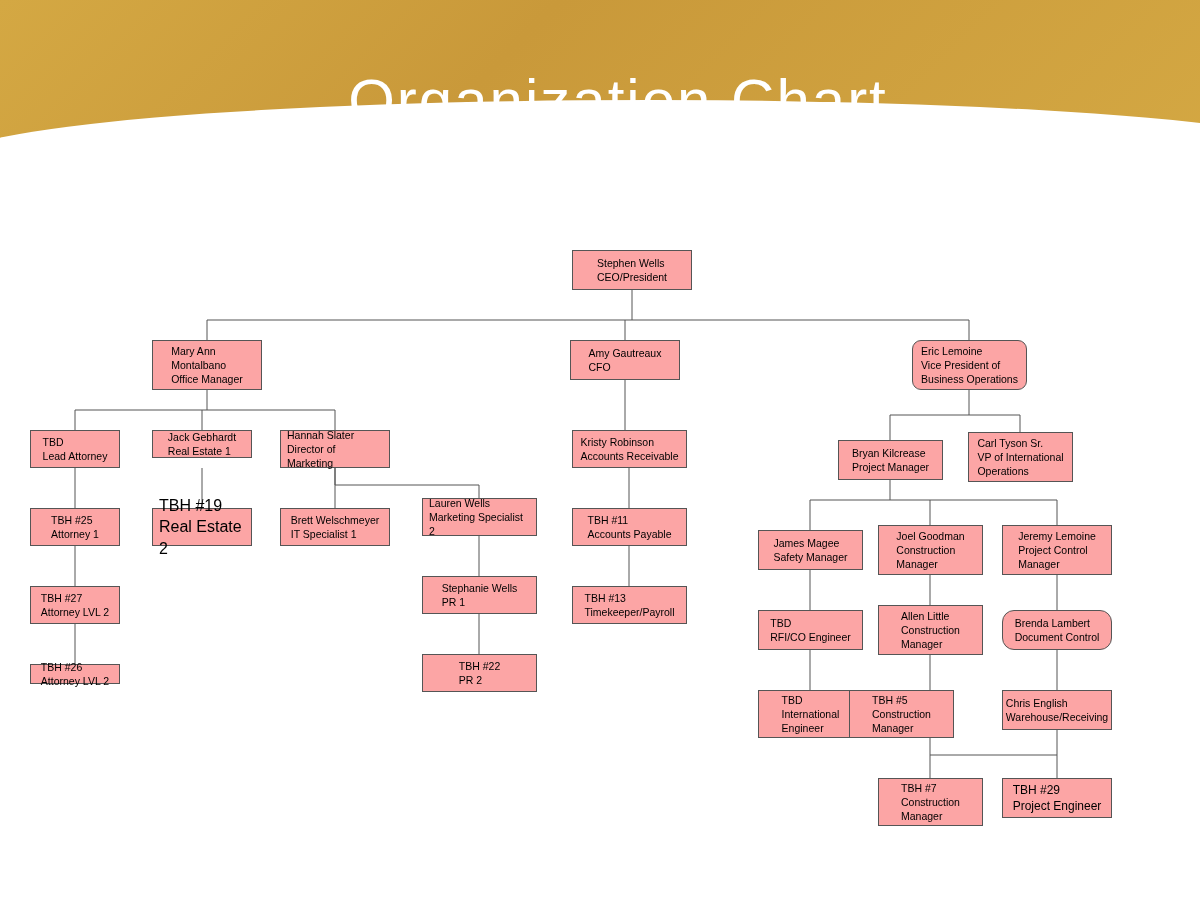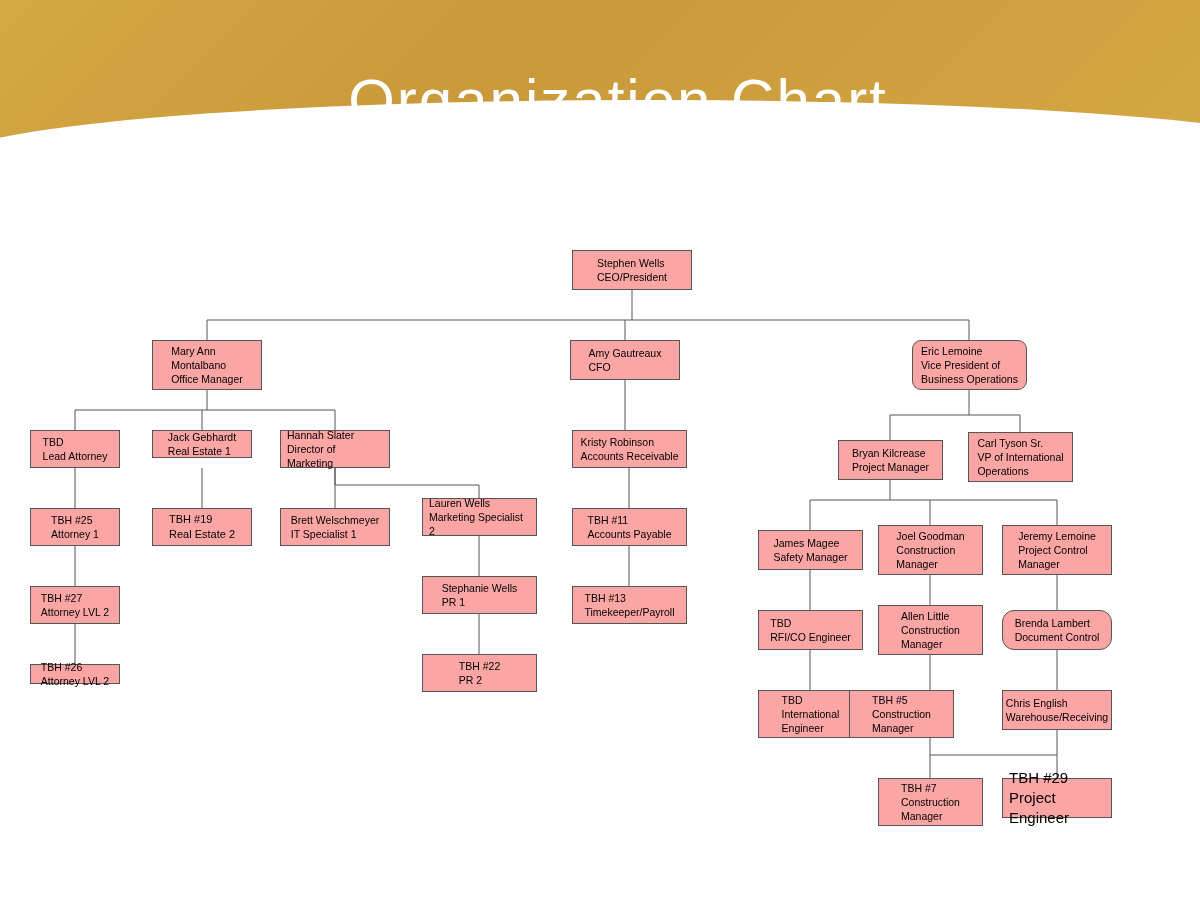--- a/index.html
+++ b/index.html
@@ -159,36 +159,36 @@
   <div id="boxes-container">
       <div class="box" style="left: 572px; top: 50px; width: 120px; height: 40px; font-size: 10.5px; line-height: 1.35;">Stephen Wells<br>CEO/President</div>
       <div class="box" style="left: 152px; top: 140px; width: 110px; height: 50px; font-size: 10.5px; line-height: 1.35;">Mary Ann<br>Montalbano<br>Office Manager</div>
       <div class="box" style="left: 570px; top: 140px; width: 110px; height: 40px; font-size: 10.5px; line-height: 1.35;">Amy Gautreaux<br>CFO</div>
       <div class="box" style="left: 912px; top: 140px; width: 115px; height: 50px; font-size: 10.5px; line-height: 1.35; border-radius: 9px;">Eric Lemoine<br>Vice President of<br>Business Operations</div>
       <div class="box" style="left: 30px; top: 230px; width: 90px; height: 38px; font-size: 10.5px; line-height: 1.35;">TBD<br>Lead Attorney</div>
       <div class="box" style="left: 152px; top: 230px; width: 100px; height: 28px; font-size: 10.5px; line-height: 1.35;">Jack Gebhardt<br>Real Estate 1</div>
       <div class="box" style="left: 280px; top: 230px; width: 110px; height: 38px; font-size: 10.5px; line-height: 1.35;">Hannah Slater<br>Director of Marketing</div>
       <div class="box" style="left: 572px; top: 230px; width: 115px; height: 38px; font-size: 10.5px; line-height: 1.35;">Kristy Robinson<br>Accounts Receivable</div>
       <div class="box" style="left: 30px; top: 308px; width: 90px; height: 38px; font-size: 10.5px; line-height: 1.35;">TBH #25<br>Attorney 1</div>
-      <div class="box" style="left: 152px; top: 308px; width: 100px; height: 38px; font-size: 11px; line-height: 1.35;">TBH #19<br>Real Estate 2</div>
+      <div class="box" style="left: 152px; top: 308px; width: 100px; height: 38px; font-size: 16px; line-height: 1.35;">TBH #19<br>Real Estate 2</div>
       <div class="box" style="left: 280px; top: 308px; width: 110px; height: 38px; font-size: 10.5px; line-height: 1.35;">Brett Welschmeyer<br>IT Specialist 1</div>
       <div class="box" style="left: 422px; top: 298px; width: 115px; height: 38px; font-size: 10.5px; line-height: 1.35;">Lauren Wells<br>Marketing Specialist 2</div>
       <div class="box" style="left: 572px; top: 308px; width: 115px; height: 38px; font-size: 10.5px; line-height: 1.35;">TBH #11<br>Accounts Payable</div>
       <div class="box" style="left: 30px; top: 386px; width: 90px; height: 38px; font-size: 10.5px; line-height: 1.35;">TBH #27<br>Attorney LVL 2</div>
       <div class="box" style="left: 422px; top: 376px; width: 115px; height: 38px; font-size: 10.5px; line-height: 1.35;">Stephanie Wells<br>PR 1</div>
       <div class="box" style="left: 572px; top: 386px; width: 115px; height: 38px; font-size: 10.5px; line-height: 1.35;">TBH #13<br>Timekeeper/Payroll</div>
       <div class="box" style="left: 30px; top: 464px; width: 90px; height: 20px; font-size: 10.5px; line-height: 1.35;">TBH #26<br>Attorney LVL 2</div>
       <div class="box" style="left: 422px; top: 454px; width: 115px; height: 38px; font-size: 10.5px; line-height: 1.35;">TBH #22<br>PR 2</div>
       <div class="box" style="left: 838px; top: 240px; width: 105px; height: 40px; font-size: 10.5px; line-height: 1.35;">Bryan Kilcrease<br>Project Manager</div>
       <div class="box" style="left: 968px; top: 232px; width: 105px; height: 50px; font-size: 10.5px; line-height: 1.35;">Carl Tyson Sr.<br>VP of International<br>Operations</div>
       <div class="box" style="left: 758px; top: 330px; width: 105px; height: 40px; font-size: 10.5px; line-height: 1.35;">James Magee<br>Safety Manager</div>
       <div class="box" style="left: 878px; top: 325px; width: 105px; height: 50px; font-size: 10.5px; line-height: 1.35;">Joel Goodman<br>Construction<br>Manager</div>
       <div class="box" style="left: 1002px; top: 325px; width: 110px; height: 50px; font-size: 10.5px; line-height: 1.35;">Jeremy Lemoine<br>Project Control<br>Manager</div>
       <div class="box" style="left: 758px; top: 410px; width: 105px; height: 40px; font-size: 10.5px; line-height: 1.35;">TBD<br>RFI/CO Engineer</div>
       <div class="box" style="left: 878px; top: 405px; width: 105px; height: 50px; font-size: 10.5px; line-height: 1.35;">Allen Little<br>Construction<br>Manager</div>
       <div class="box" style="left: 1002px; top: 410px; width: 110px; height: 40px; font-size: 10.5px; line-height: 1.35; border-radius: 12px;">Brenda Lambert<br>Document Control</div>
       <div class="box" style="left: 758px; top: 490px; width: 105px; height: 48px; font-size: 10.5px; line-height: 1.35;">TBD<br>International<br>Engineer</div>
       <div class="box" style="left: 849px; top: 490px; width: 105px; height: 48px; font-size: 10.5px; line-height: 1.35;">TBH #5<br>Construction<br>Manager</div>
       <div class="box" style="left: 1002px; top: 490px; width: 110px; height: 40px; font-size: 10.5px; line-height: 1.35;">Chris English<br>Warehouse/Receiving</div>
       <div class="box" style="left: 878px; top: 578px; width: 105px; height: 48px; font-size: 10.5px; line-height: 1.35;">TBH #7<br>Construction<br>Manager</div>
-      <div class="box" style="left: 1002px; top: 578px; width: 110px; height: 40px; font-size: 15px; line-height: 1.35;">TBH #29<br>Project Engineer</div>
+      <div class="box" style="left: 1002px; top: 578px; width: 110px; height: 40px; font-size: 12px; line-height: 1.35;">TBH #29<br>Project Engineer</div>
     </div>
 </div>
 
 </body></html>

